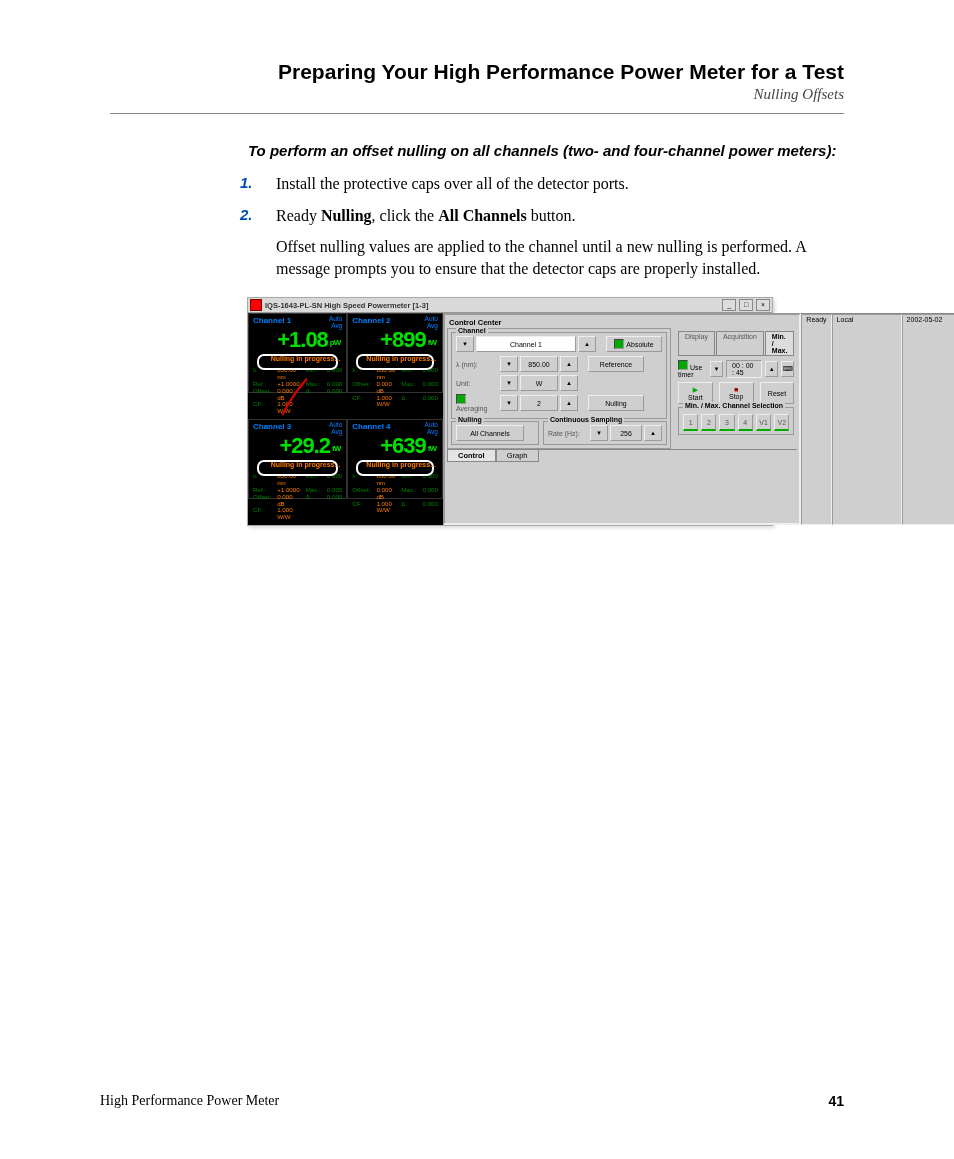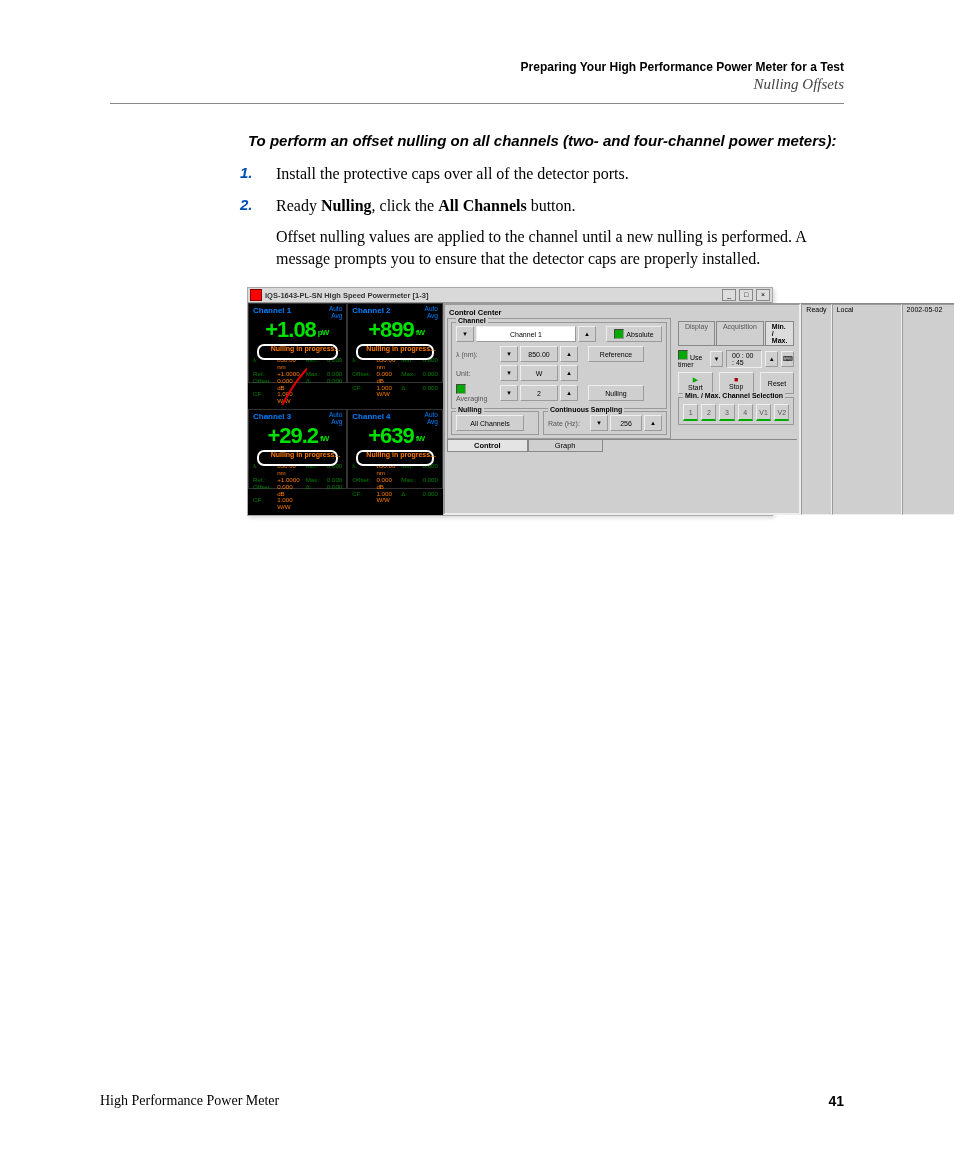--- a/index.html
+++ b/index.html
@@ -1,17 +1,17 @@
 <!DOCTYPE html>
 <html><head>
 <meta charset="utf-8">
 <style>
 html,body{margin:0;padding:0;background:#fff;font-family:Georgia,"Times New Roman",serif;color:#000}
 .page{width:954px;height:1159px;margin:0 auto;position:relative;padding:60px 110px 0 110px;box-sizing:border-box}
-.hdr-title{font-family:Verdana,Geneva,sans-serif;font-weight:700;font-size:12px;text-align:right;margin:0 0 2px 0}
+.hdr-title{font-family:Verdana,Geneva,sans-serif;font-weight:700;font-size:21px;text-align:right;margin:0 0 2px 0}
 .hdr-sub{font-family:Georgia,serif;font-style:italic;font-size:15px;text-align:right;color:#444;margin:0 0 10px 0}
 .hdr-rule{border:0;border-top:1.5px solid #888;margin:0 0 28px 0}
 .content{padding-left:130px}
 .proc-title{font-family:Verdana,Geneva,sans-serif;font-weight:700;font-style:italic;font-size:15px;margin:0 0 14px 8px}
 ol.steps{list-style:none;padding:0;margin:0}
 ol.steps>li{position:relative;padding-left:36px;font-size:16px;line-height:1.35;margin-bottom:10px}
 ol.steps>li .num{position:absolute;left:0;top:0;font-family:Verdana,Geneva,sans-serif;font-weight:700;font-style:italic;color:#0050b3;font-size:15px}
 .body-para{font-size:16px;line-height:1.35;margin:8px 0 18px 36px}
 b.ui{font-family:inherit;font-weight:700}
 .shot-wrap{position:relative;margin-left:7px;width:632px}
@@ -20,21 +20,21 @@
 .title-ico{width:10px;height:10px;background:#f00;border:1px solid #800;margin-right:3px}
 .title-txt{flex:1;font-weight:700;color:#333;font-size:7.5px}
 .winbtns span{display:inline-block;width:12px;height:10px;background:#ddd;border:1px solid #888;margin-left:1px;text-align:center;line-height:10px;font-size:7px}
 .body{display:flex}
 .main-area{flex:1;display:flex;background:#000}
 .channels{display:grid;grid-template-columns:1fr 1fr}
 .ch{border:1px solid #333;background:#000;padding:0;height:78px;position:relative}
 .ch-top{display:flex;justify-content:space-between;padding:2px 4px}
 .ch-name{color:#0080ff;font-weight:700;font-size:8px}
 .ch-mode{color:#0080ff;text-align:right;font-size:6.5px;line-height:1}
-.reading{color:#00e000;font-weight:700;font-size:22px;text-align:right;padding-right:20px;font-family:Arial,sans-serif;letter-spacing:-1px;margin-top:-4px;position:relative}
+.reading{color:#00e000;font-weight:700;font-size:22px;text-align:right;padding-right:8px;font-family:Arial,sans-serif;letter-spacing:-1px;margin-top:-4px;position:relative}
 .unit{color:#00e000;font-size:8px;font-weight:700;position:relative;top:-2px;left:2px}
 .nulling-row{position:relative;margin:2px 4px;height:10px}
 .nulling-pill{position:absolute;right:2px;top:0;background:transparent;color:#ff7b00;font-weight:700;font-size:7px}
 .pill-outline{position:absolute;left:4px;right:4px;top:-1px;height:12px;border:2px solid #fff;border-radius:7px}
 .params{display:grid;grid-template-columns:auto 1fr auto 1fr;gap:0 6px;padding:0 4px;font-size:6.2px;line-height:1.1}
 .params span.k{color:#008000}
 .params span.v{color:#ff7b00}
 .params span.v2{color:#008000}
 .control-center{background:#cfcfcf;border:2px inset #eee;padding:2px}
 .cc-title{font-weight:700;font-size:7.5px;padding:1px 2px}
@@ -52,21 +52,21 @@
 .grp{border:1px solid #999;padding:3px 4px;margin-top:2px;position:relative}
 .grp-title{position:absolute;top:-6px;left:4px;background:#cfcfcf;padding:0 2px;font-size:7px;font-weight:700}
 .tabs{display:flex;gap:1px;border-bottom:1px solid #888;margin-bottom:4px}
 .tab{padding:1px 6px;border:1px solid #888;border-bottom:none;background:#cfcfcf;font-size:7px;color:#555}
 .tab.active{background:#dcdcdc;font-weight:700;color:#000}
 .timer-row{display:flex;align-items:center;gap:3px;margin-bottom:4px}
 .timer-val{border:1px inset #eee;background:#cfcfcf;padding:1px 5px;font-size:7px}
 .sel-row{display:flex;gap:3px;margin-top:3px}
 .sel-btn{flex:1;height:14px;border:1px outset #eee;border-bottom:2px solid #0a0;font-size:7px;display:flex;align-items:center;justify-content:center;color:#555}
 .bottom-tabs{display:flex;background:#cfcfcf;border-top:1px solid #888}
-.btab{padding:1px 26px;border:1px solid #888;border-top:none;font-size:7.5px;background:#cfcfcf}
+.btab{padding:1px 10px;border:1px solid #888;border-top:none;font-size:7.5px;background:#cfcfcf}
 .btab.active{background:#e4e4e4;font-weight:700}
 .statusbar{display:flex;background:#cfcfcf;border-top:1px solid #888;font-size:7px}
 .status-cell{border:1px inset #eee;padding:1px 4px}
 .status-cell.flex{flex:1}
 .sidebar{width:70px;background:#2a3ab0;display:flex;flex-direction:column;align-items:center;padding:4px 0;gap:2px}
 .logo{width:62px;height:22px;background:#fff;display:flex;align-items:center;justify-content:center;color:#2a3ab0;font-weight:700;font-size:11px;font-family:Arial,sans-serif;letter-spacing:1px;margin-bottom:4px}
 .side-btn{width:58px;border:1px outset #5a6ad0;background:#2a3ab0;color:#fff;font-size:7px;text-align:center;padding:3px 0}
 .side-btn .ico{width:20px;height:16px;background:#fff;margin:0 auto 2px auto;border:1px solid #333}
 .side-btn .ico.set{background:#ffcc00}
 .side-btn .ico.cfg{background:linear-gradient(#f0f,#0ff)}

